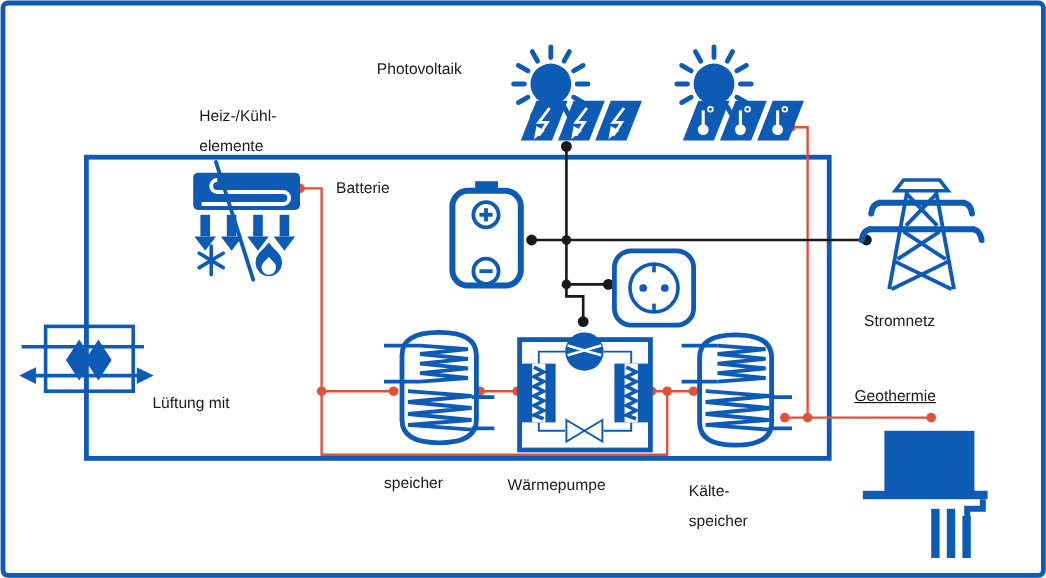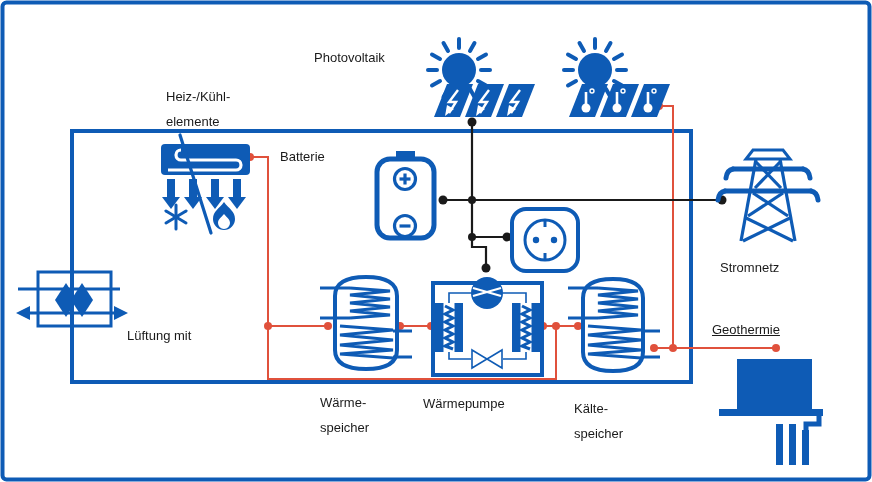--- a/index.html
+++ b/index.html
@@ -253,21 +253,20 @@
 <div class="lbl" style="left:280px;top:144px;">
   <span>Batterie</span>
 </div>
 <div class="lbl" style="left:720px;top:255px;">
   <span>Stromnetz</span>
 </div>
 <div class="lbl" style="left:127px;top:291px;margin-top:32px;">
   <span>Lüftung mit</span>
 </div>
 <div class="lbl" style="left:320px;top:390px;">
-  <span>Wärme-</span>
   <span>speicher</span>
 </div>
 <div class="lbl" style="left:423px;top:391px;">
   <span>Wärmepumpe</span>
 </div>
 <div class="lbl" style="left:574px;top:396px;">
   <span>Kälte-</span>
   <span>speicher</span>
 </div>
 <div class="lbl" style="left:712px;top:317px;text-decoration:underline;">

